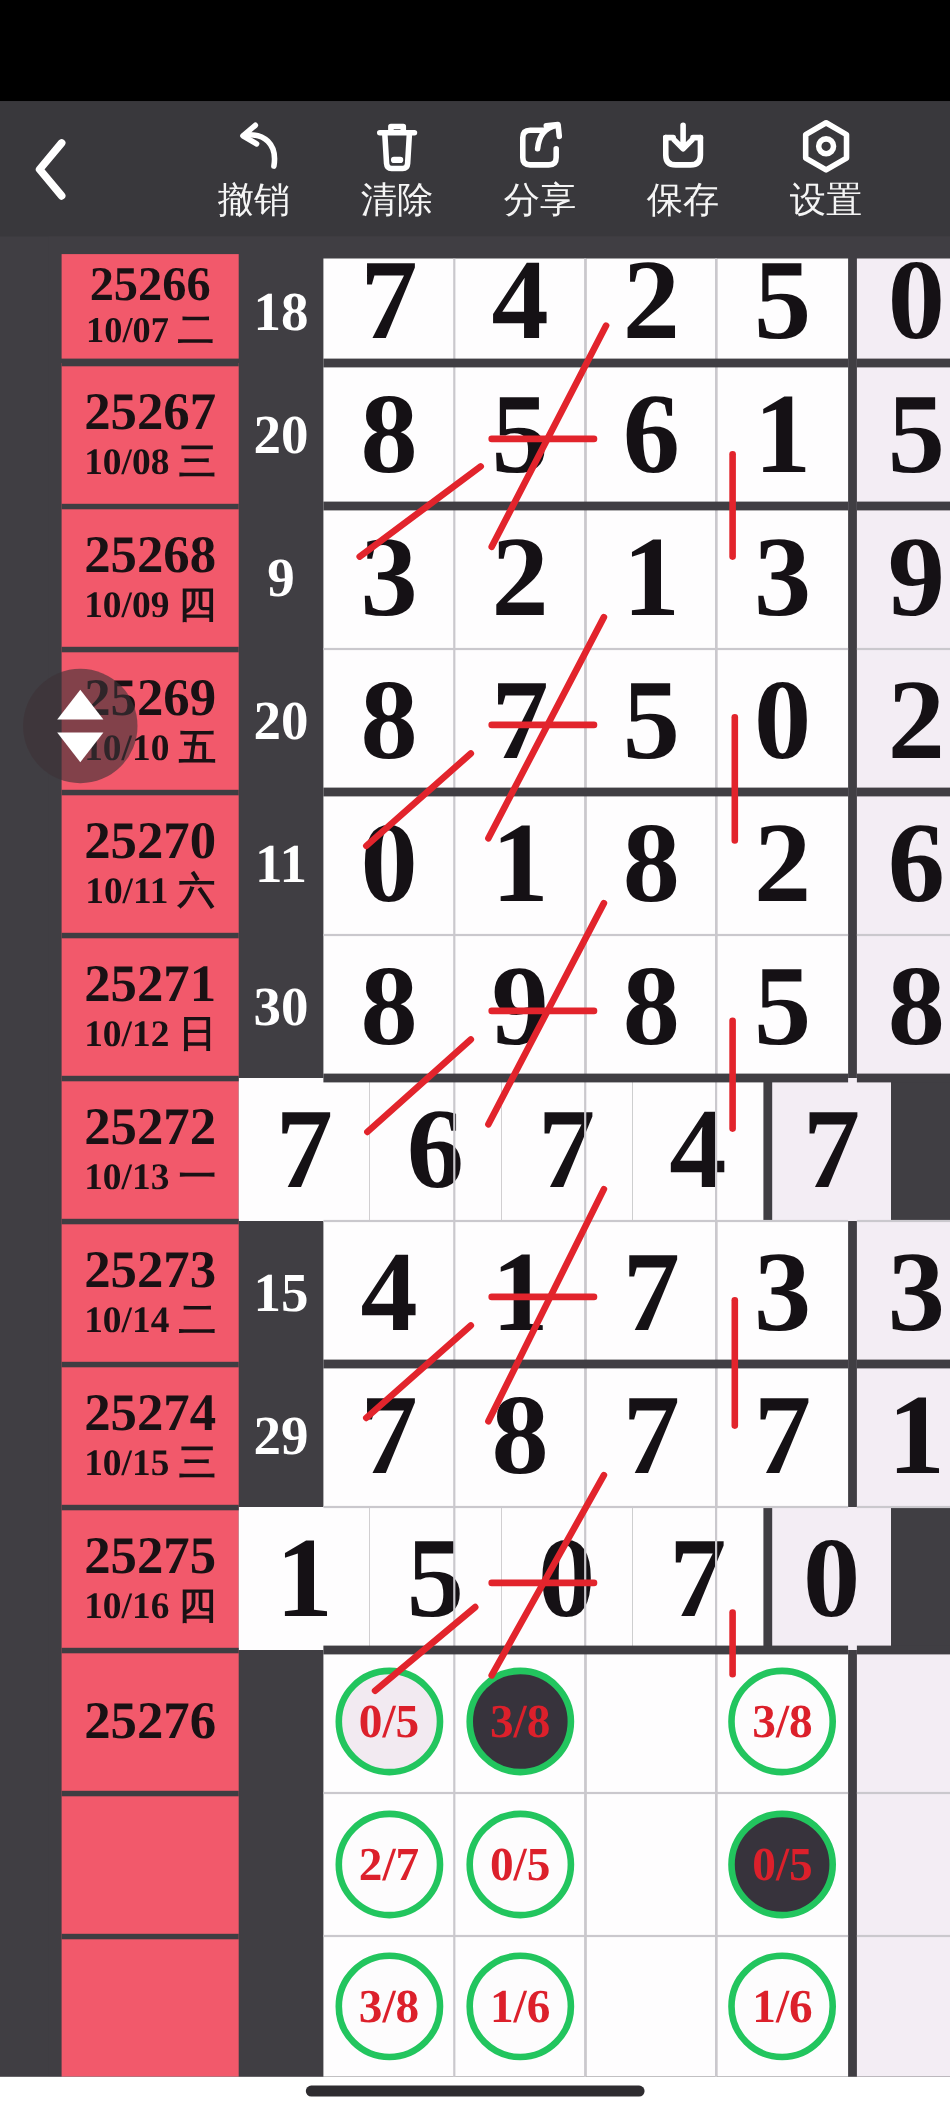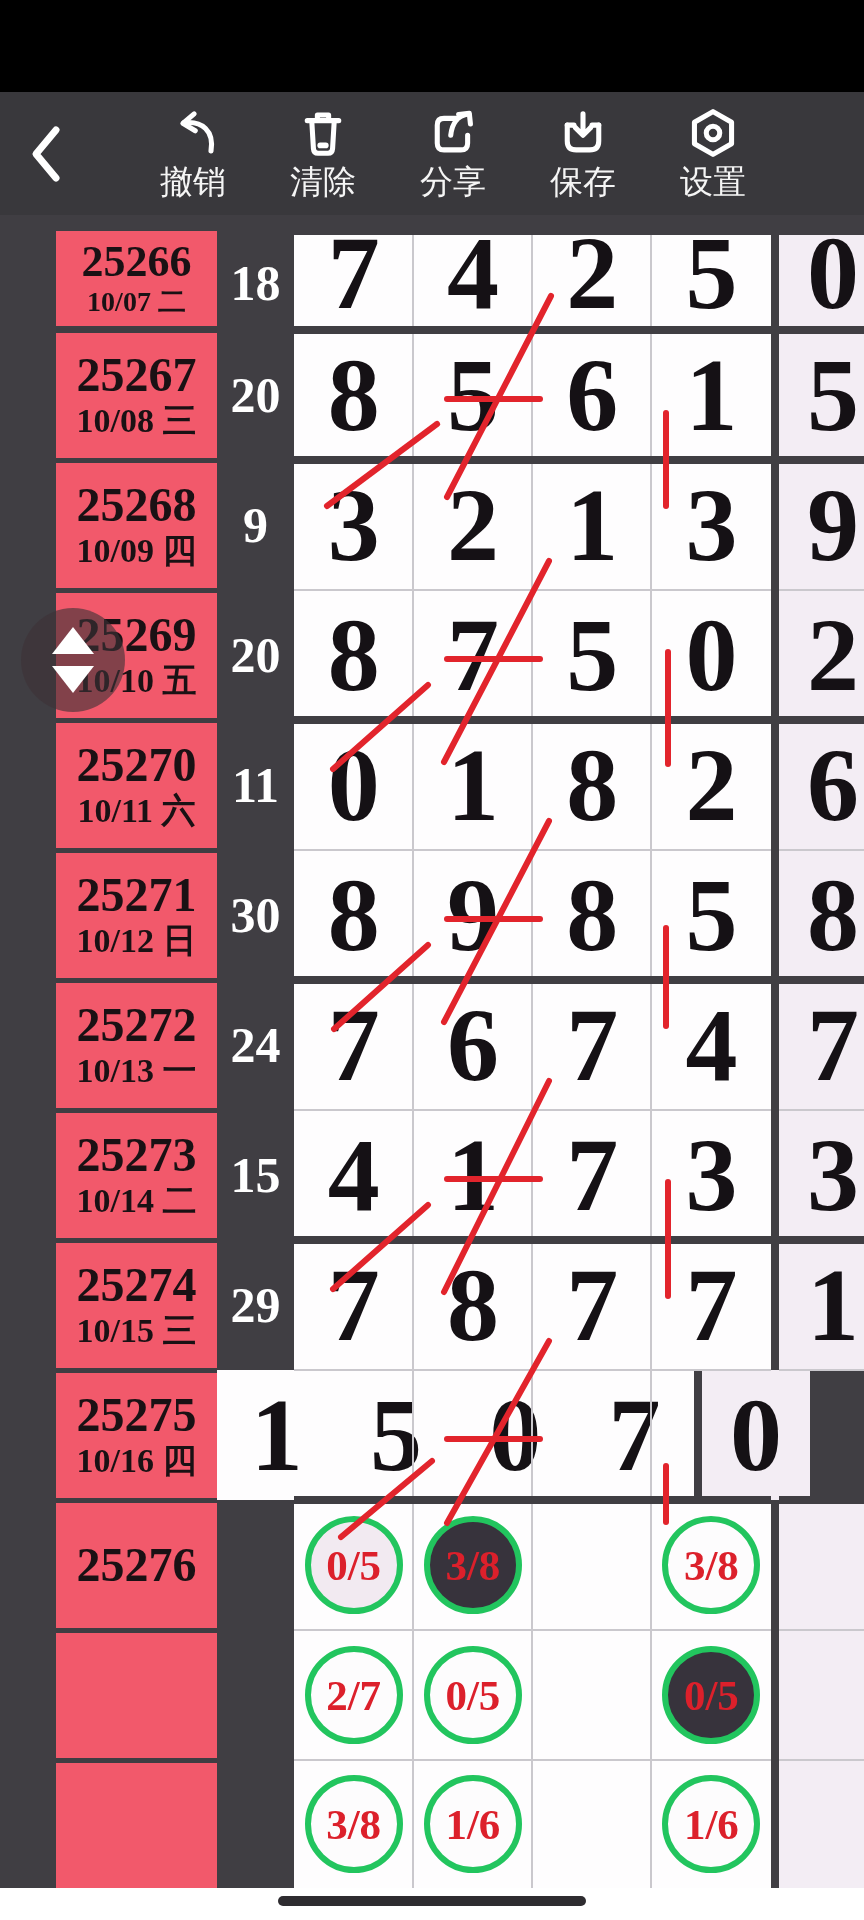--- a/index.html
+++ b/index.html
@@ -3,41 +3,41 @@
 <meta charset="utf-8">
 <style>
   html,body{margin:0;padding:0;background:#222;}
   .screen{position:relative;width:864px;height:1920px;background:#403e43;overflow:hidden;
           font-family:"Liberation Serif","DejaVu Serif",serif;}
   
   .statusbar{position:absolute;top:0;left:0;width:864px;height:92px;background:#000;}
   .toolbar{position:absolute;top:92px;left:0;width:864px;height:123px;background:#39383c;
            font-family:"Liberation Sans","DejaVu Sans",sans-serif;}
   .tb-back{position:absolute;left:24px;top:26px;width:44px;height:72px;display:flex;align-items:center;justify-content:center;cursor:pointer;}
-  .tb-items{position:absolute;left:128px;top:0;width:726px;height:123px;display:flex;justify-content:flex-start;align-items:center;}
+  .tb-items{position:absolute;left:128px;top:0;width:726px;height:123px;display:flex;justify-content:center;align-items:center;}
   .tb-btn{display:flex;flex-direction:column;align-items:center;width:130px;cursor:pointer;}
   .tb-btn svg{display:block;}
   .tb-label{color:#f5f5f5;font-size:33px;line-height:1.1;margin-top:4px;}
   
   .chart{position:absolute;top:215px;left:0;width:864px;height:1673px;background:#403e43;overflow:hidden;margin-left:44px;}
   .rows{position:absolute;left:12px;top:20px;width:831px;}
   .row{display:flex;}
   .cell{box-sizing:border-box;}
   .period{width:161px;background:#f2596b;display:flex;flex-direction:column;justify-content:center;align-items:center;color:#1a1114;}
   .pnum{font-size:48px;font-weight:700;line-height:1.05;}
   .pdate{font-size:34px;font-weight:700;line-height:1.15;}
   .sum{width:77px;display:flex;align-items:center;justify-content:center;color:#fff;font-size:50px;font-weight:700;}
   .d{width:119.25px;background:#fefdfe;display:flex;align-items:center;justify-content:center;}
   .dg{font-size:104px;font-weight:700;color:#151115;line-height:1;}
   .gapcol{width:8px;}
   .fifth{width:108px;background:#f3edf4;display:flex;align-items:center;justify-content:center;}
   .row.clipped .dg{transform:translateY(-10px);}
   .row.clipped .period{transform:translateY(-4px);}
   .row.clipped .pnum{font-size:44px;}
-  .row.clipped .pdate{font-size:28px;}
+  .row.clipped .pdate{font-size:33px;}
   .mark{width:86px;height:86px;border:6px solid #22c55e;border-radius:50%;display:flex;align-items:center;
         justify-content:center;font-size:43px;font-weight:700;color:#dc202b;background:#fdfcfd;}
   .mark.dark{background:#37333c;}
   .mark.lav{background:#f2eaf1;}
   .vline{position:absolute;width:2px;background:#cac8cd;top:20px;height:1653px;}
   .sep{position:absolute;}
   .overlay{position:absolute;left:0;top:0;z-index:5;pointer-events:none;}
   
   .widget{position:absolute;left:21px;top:608px;width:104px;height:104px;border-radius:50%;
           background:rgba(62,50,55,.62);z-index:6;display:flex;flex-direction:column;
@@ -255,23 +255,20 @@
     <div class="cell gapcol"></div>
     <div class="cell fifth">
             <span class="dg">8</span>
           </div>
   </div>
         <div class="row" style="height: 130px;">
     <div class="cell period">
       <div class="pnum">25272</div>
       <div class="pdate">10/13 一</div>
     </div>
-    <div class="cell sum">
-            <span>24</span>
-          </div>
     <div class="cell d">
             <span class="dg">7</span>
           </div>
     <div class="cell d">
             <span class="dg">6</span>
           </div>
     <div class="cell d">
             <span class="dg">7</span>
           </div>
     <div class="cell d">

